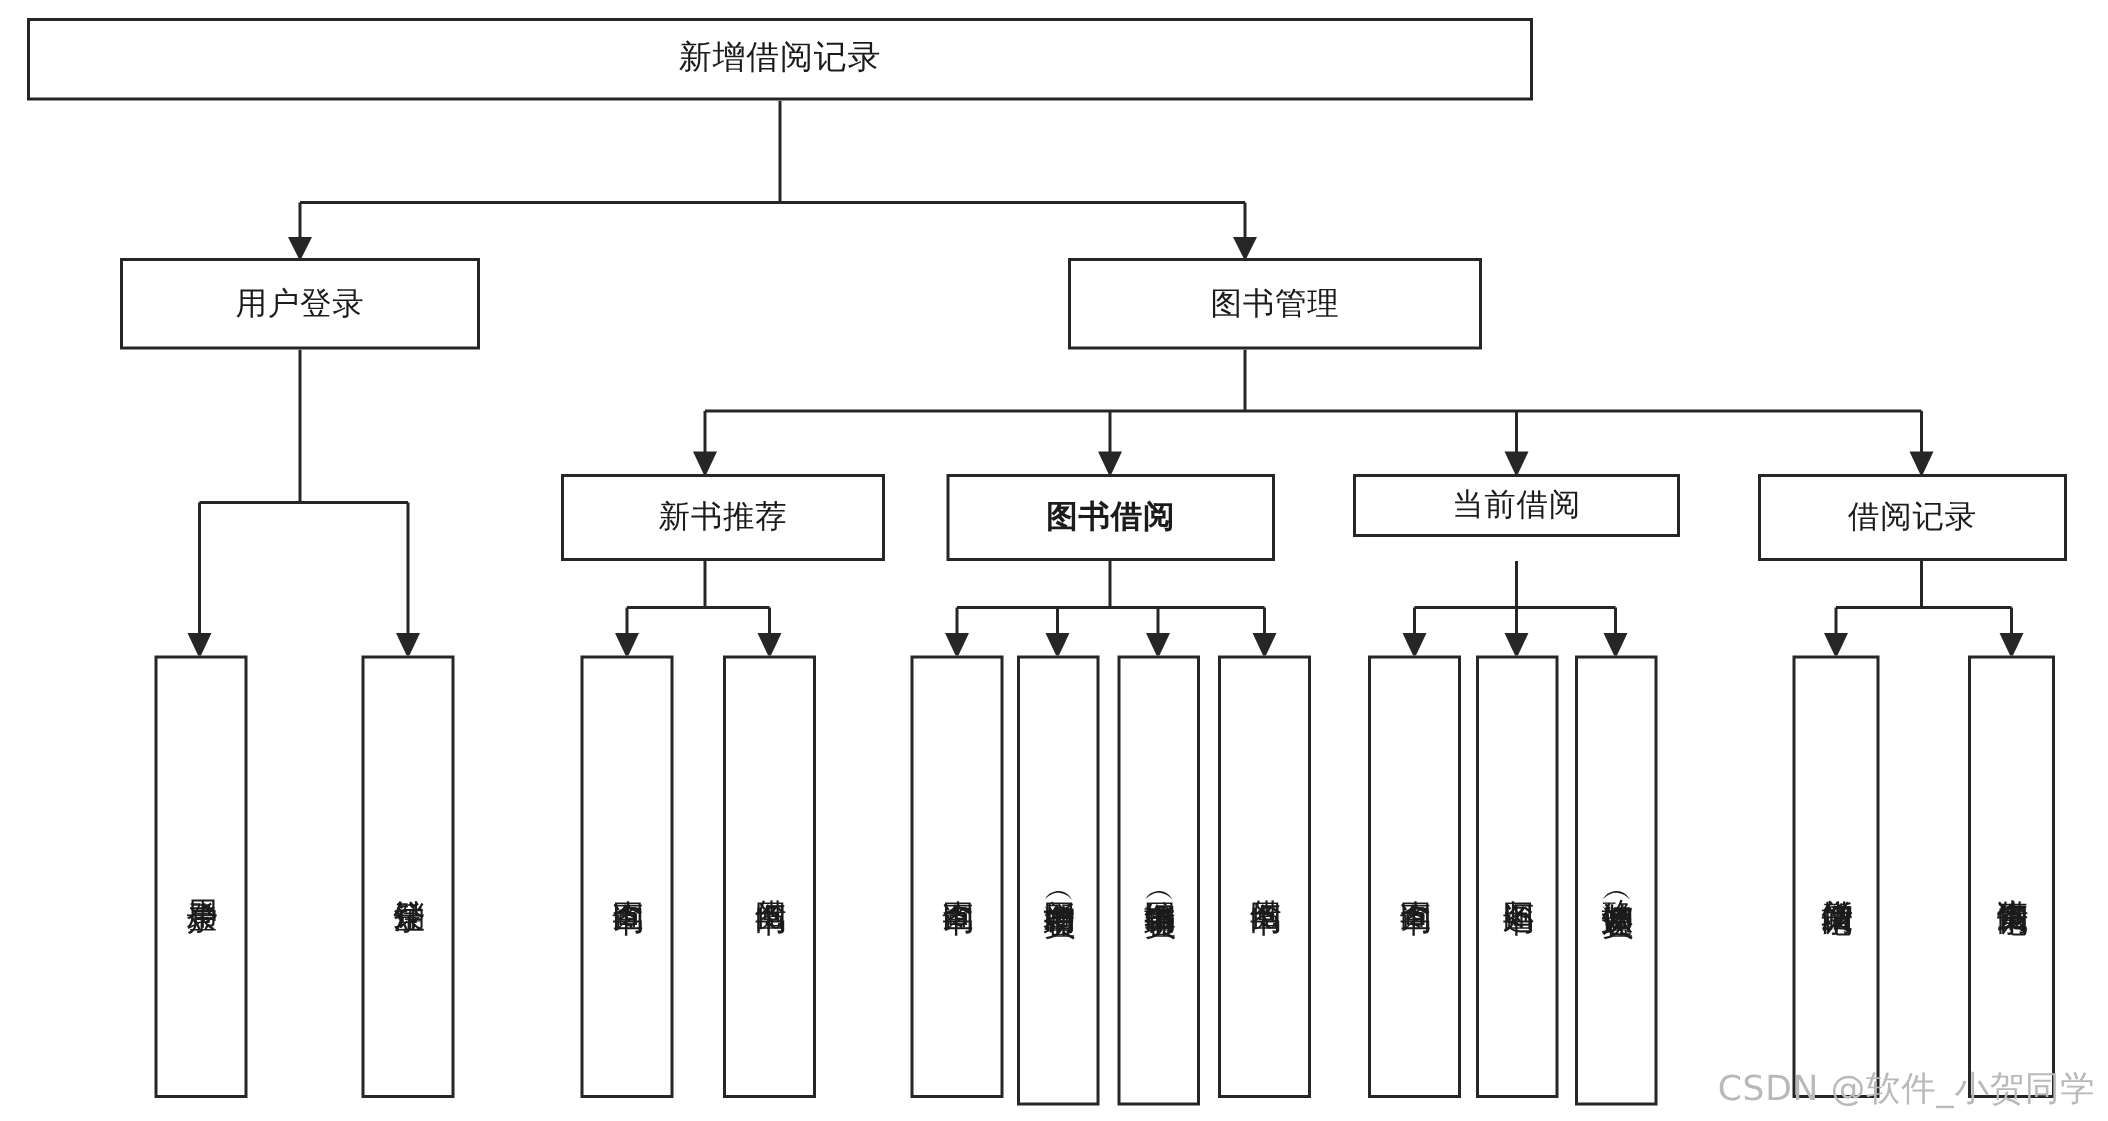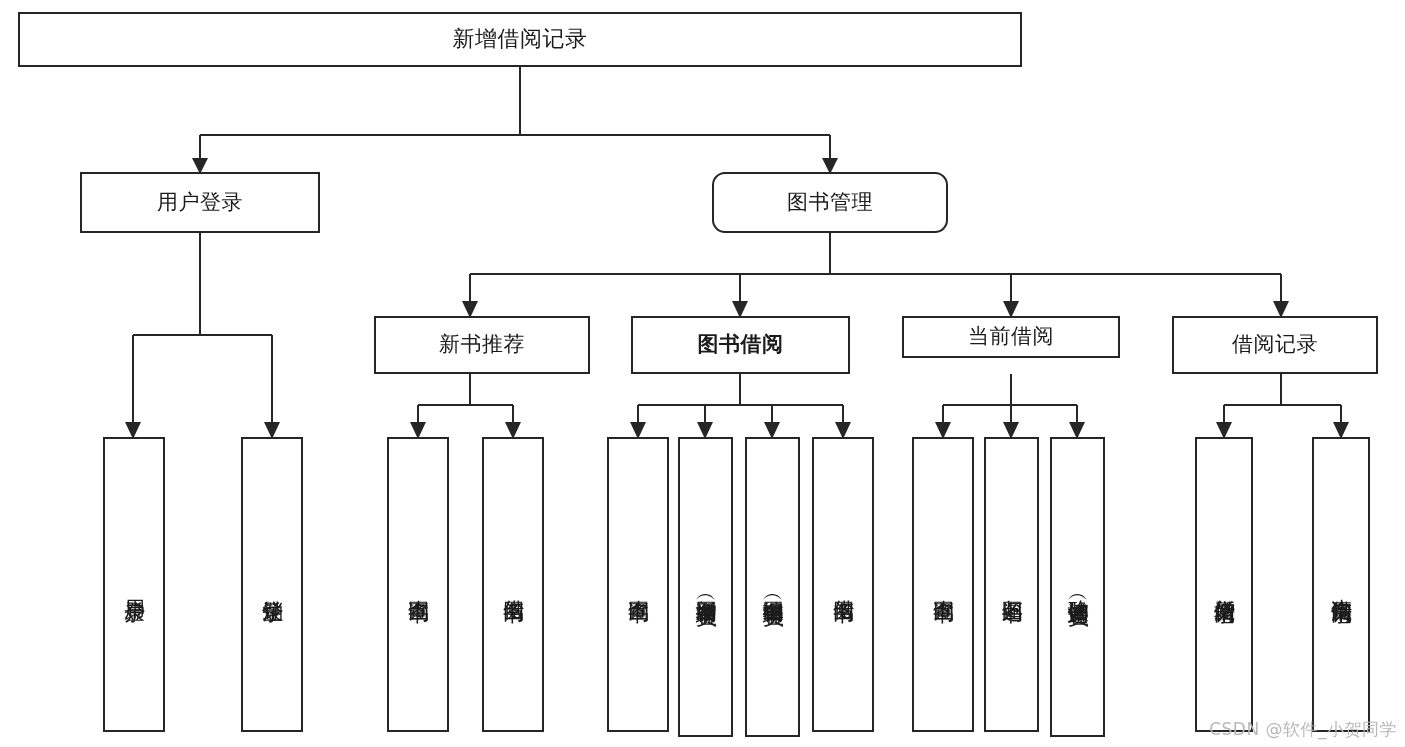--- a/index.html
+++ b/index.html
@@ -59,21 +59,21 @@
     fill: none;
   }
   .arrowhead {
     fill: #262626;
     stroke: none;
   }
   #watermark {
     position: absolute;
     right: 8px;
     bottom: 6px;
-    font-size: 17px;
+    font-size: 23px;
     color: #b9b9b9;
     white-space: nowrap;
     letter-spacing: 0.5px;
   }
 </style>
 </head>
 <body>
 
 <div id="canvas">
 
@@ -135,21 +135,21 @@
     <path class="wire" d="M 1224 405 L 1341 405"></path>
     <path class="wire" d="M 1224 405 L 1224 424"></path>
     <path class="wire" d="M 1341 405 L 1341 424"></path>
     <polygon class="arrowhead" points="1216,422 1232,422 1224,439"></polygon>
     <polygon class="arrowhead" points="1333,422 1349,422 1341,439"></polygon>
   </svg>
 
   <div class="node node-h" id="root-node" style="left: 18px; top: 12px; width: 1004px; height: 55px;">新增借阅记录</div>
 
   <div class="node node-h" style="left: 80px; top: 172px; width: 240px; height: 61px;">用户登录</div>
-  <div class="node node-h" style="left: 712px; top: 172px; width: 236px; height: 61px; border-radius: 13px;">图书管理</div>
+  <div class="node node-h" style="left: 712px; top: 172px; width: 276px; height: 61px;">图书管理</div>
 
   <div class="node node-h" style="left: 362px; top: 316px; width: 216px; height: 58px; margin-left: 12px;">新书推荐</div>
   <div class="node node-h" style="left: 631px; top: 316px; width: 219px; height: 58px; font-weight: bold;">图书借阅</div>
   <div class="node node-h" style="left: 902px; top: 316px; width: 218px; height: 42px; text-align: right;">当前借阅</div>
   <div class="node node-h" style="left: 1172px; top: 316px; width: 206px; height: 58px;">借阅记录</div>
 
   <div class="node node-v" style="left: 103px; top: 437px; width: 62px; height: 295px;">用户登录</div>
   <div class="node node-v" style="left: 241px; top: 437px; width: 62px; height: 295px;">注销登录</div>
   <div class="node node-v" style="left: 387px; top: 437px; width: 62px; height: 295px;">查询图书</div>
   <div class="node node-v" style="left: 482px; top: 437px; width: 62px; height: 295px;">借阅图书</div>

